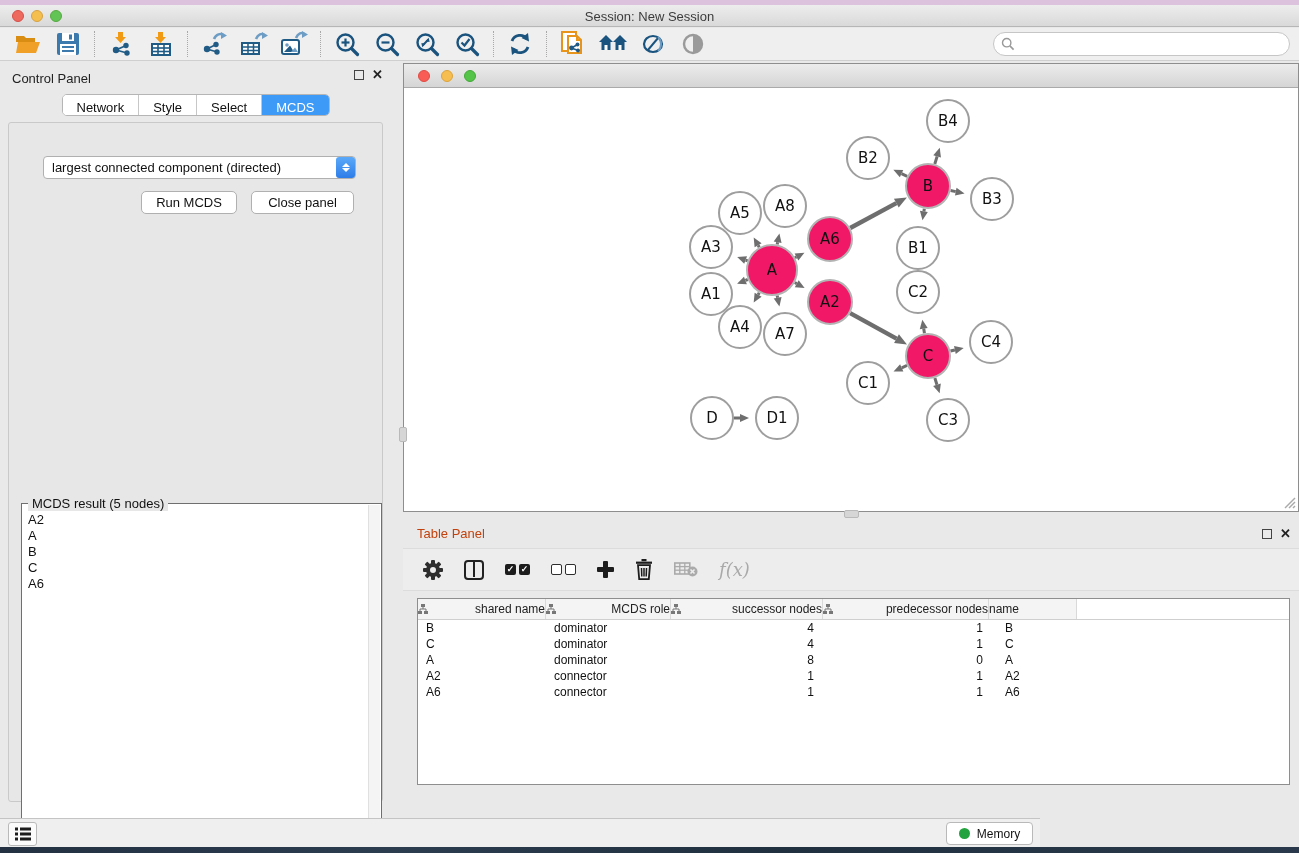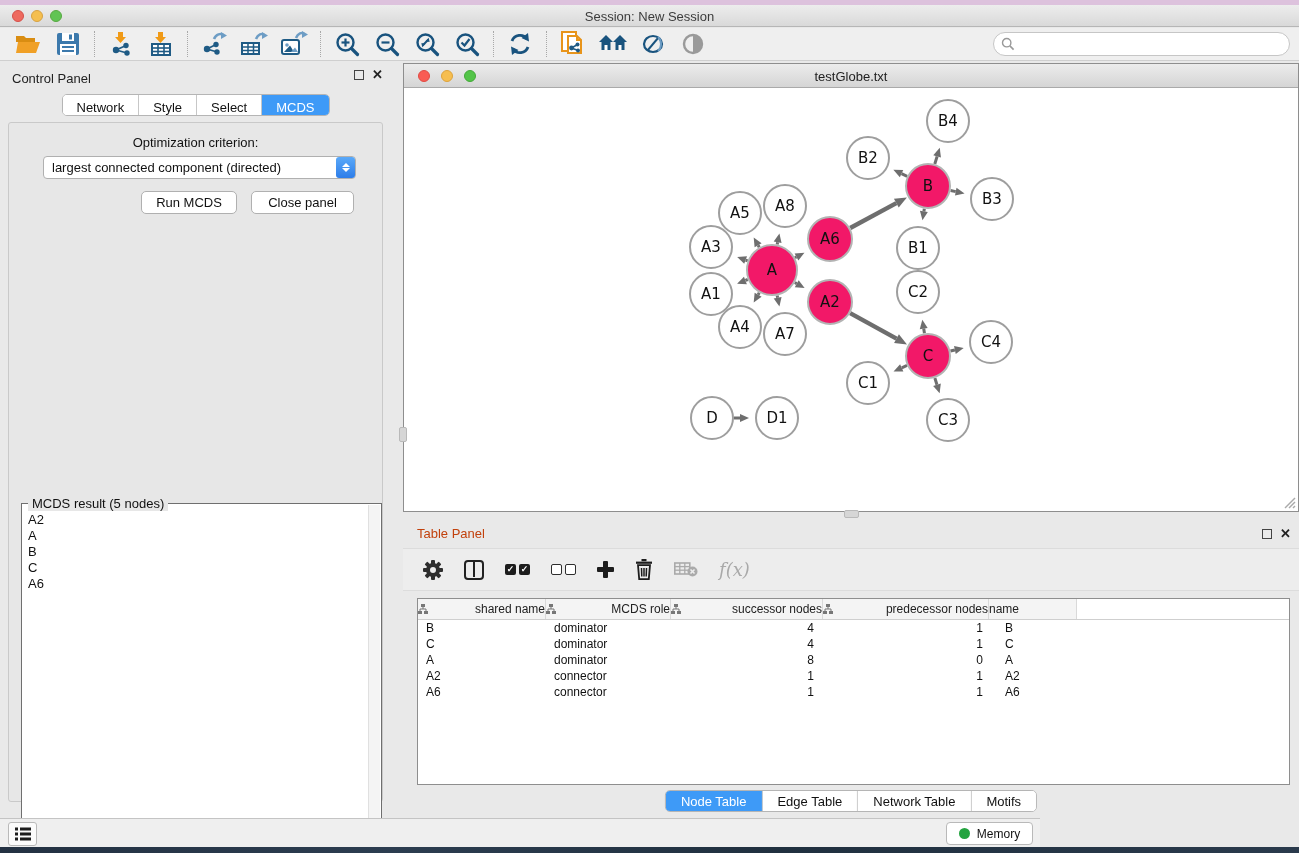--- a/index.html
+++ b/index.html
@@ -301,21 +301,20 @@
       <span class="float-glyph"></span>
       <span class="close-glyph">✕</span>
     </div>
     <div class="cp-tabs">
         <div class="cp-tab">Network</div>
         <div class="cp-tab">Style</div>
         <div class="cp-tab">Select</div>
         <div class="cp-tab active">MCDS</div>
       </div>
     <div class="cp-body">
-      <div class="opt-label">Optimization criterion:</div>
       <div class="dropdown">
         <span class="dd-text">largest connected component (directed)</span>
         <span class="dd-stepper">
             <i class="dd-up"></i>
             <i class="dd-down"></i>
           </span>
       </div>
       <button class="cp-btn btn-run">Run MCDS</button>
       <button class="cp-btn btn-close">Close panel</button>
       <div class="result-box">
@@ -330,21 +329,20 @@
         <div class="result-scroll"></div>
       </div>
     </div>
   </div>
 
   <div class="net-frame">
     <div class="net-titlebar">
       <span class="ntl red"></span>
       <span class="ntl yellow"></span>
       <span class="ntl green"></span>
-      <div class="title">testGlobe.txt</div>
     </div>
     <div class="net-canvas">
       <svg width="894" height="423" viewBox="0 0 894 423">
           <line x1="355.2720963256014" y1="159.3284215799775" x2="354.11278599818263" y2="157.2634000592628" stroke="#6e6e6e" stroke-width="3"></line>
           <polygon points="349.7069731878139,149.41554599079348 357.60072113972456,155.30526103243224 350.6248508566407,159.22153908609337" fill="#6e6e6e"></polygon>
           <line x1="373.1755580315427" y1="156.52032969086662" x2="373.6347828012661" y2="154.25953082453597" stroke="#6e6e6e" stroke-width="3"></line>
           <polygon points="375.42632211987706,145.43964494829748 377.5547320795943,155.0557705216964 369.7148335229379,153.46329112737556" fill="#6e6e6e"></polygon>
           <line x1="343.67187055376144" y1="172.82709873338544" x2="341.6207995965703" y2="172.05374411018224" stroke="#6e6e6e" stroke-width="3"></line>
           <polygon points="333.19952401902617,168.87850905635412 343.03201517604947,168.31095496460708 340.2095840170911,175.7965332557574" fill="#6e6e6e"></polygon>
           <line x1="343.805285255868" y1="191.51923203047818" x2="341.43094021280325" y2="192.45340057201184" stroke="#6e6e6e" stroke-width="3"></line>
@@ -564,26 +562,20 @@
           <div class="nt-row">
             <div class="nt-cell c0">A6</div>
             <div class="nt-cell c1">connector</div>
             <div class="nt-cell c2">1</div>
             <div class="nt-cell c3">1</div>
             <div class="nt-cell c4">A6</div>
           </div>
         </div>
     </div>
 
-    <div class="tp-tabs">
-        <div class="tp-tab active">Node Table</div>
-        <div class="tp-tab">Edge Table</div>
-        <div class="tp-tab">Network Table</div>
-        <div class="tp-tab">Motifs</div>
-      </div>
   </div>
 
   <div class="statusbar">
     <div class="sb-listbtn">
       <svg width="16" height="14" viewBox="0 0 16 14">
           <rect x="0" y="0.5" width="3" height="3" fill="#1d1d1d"></rect>
           <rect x="5" y="0.5" width="11" height="3" fill="#1d1d1d"></rect>
           <rect x="0" y="5.5" width="3" height="3" fill="#1d1d1d"></rect>
           <rect x="5" y="5.5" width="11" height="3" fill="#1d1d1d"></rect>
           <rect x="0" y="10.5" width="3" height="3" fill="#1d1d1d"></rect>

